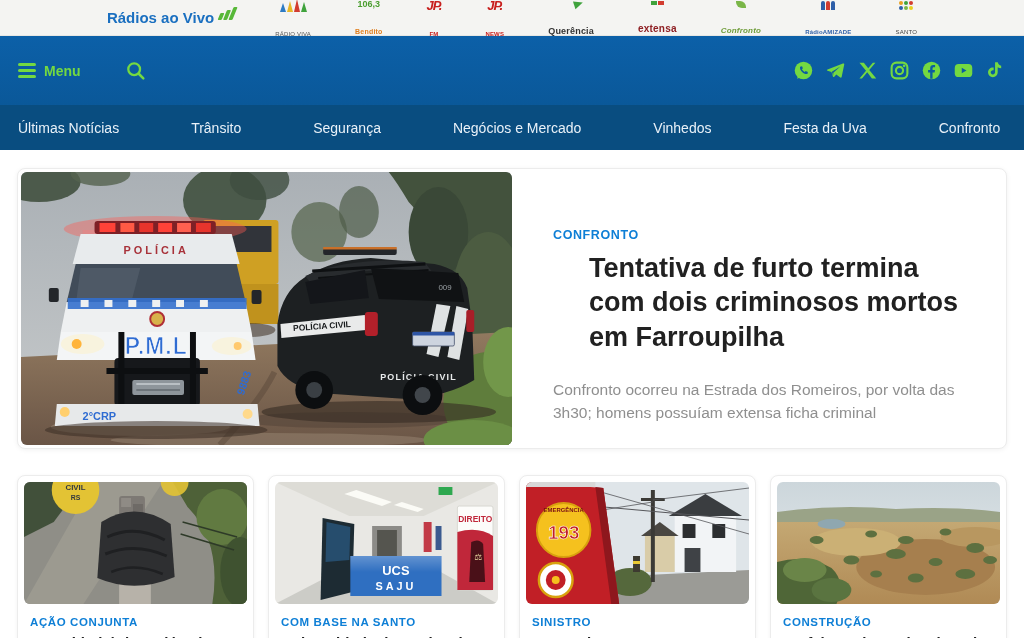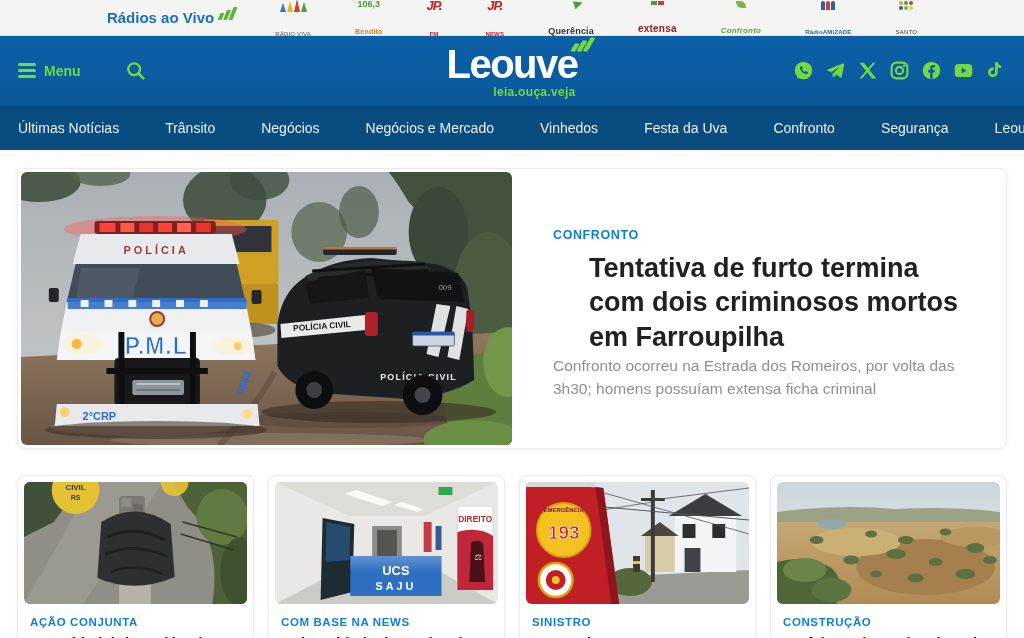--- a/index.html
+++ b/index.html
@@ -76,33 +76,33 @@
   .logo-rays i:nth-child(1){height:8px;margin-top:6px;}
   .logo-rays i:nth-child(2){height:11px;margin-top:3px;}
   .logo-rays i:nth-child(3){height:14px;}
   .logo-tagline{color:var(--green);font-size:12px;font-weight:bold;text-align:right;margin-top:1px;padding-right:2px;letter-spacing:.3px;}
   .social{margin-left:auto;display:flex;align-items:center;gap:11px;}
   .social a{display:flex;}
   .social svg{width:21px;height:21px;}
 
   
   .navbar{height:45px;background:var(--blue-nav);display:flex;align-items:center;
-    padding:12px 18px;gap:46px;}
+    padding:12px 18px;gap:72px;}
   .navbar .item{color:#e9f1f8;font-size:14px;white-space:nowrap;cursor:pointer;}
 
   
   .hero{margin:18px 17px 0;background:#fff;border:1px solid #ececec;border-radius:8px;
     box-shadow:0 1px 5px rgba(0,0,0,.06);display:flex;overflow:hidden;}
   .hero-img{width:497px;flex:0 0 497px;padding:3px;cursor:pointer;}
   .hero-img svg{display:block;width:100%;height:273px;border-radius:6px;}
   .hero-body{flex:1;padding:56px 30px 0 38px;}
   .cat{color:var(--cat-blue);font-size:12.5px;font-weight:bold;letter-spacing:.6px;}
   .hero-title{margin-top:8px;font-size:27px;font-weight:bold;color:var(--title-dark);
     line-height:1.27;max-width:405px;cursor:pointer;margin-left:36px;}
-  .hero-sub{margin-top:0;font-size:15.5px;color:var(--sub-gray);line-height:1.5;max-width:450px;}
+  .hero-sub{margin-top:24px;font-size:15.5px;color:var(--sub-gray);line-height:1.5;max-width:450px;}
 
   
   .cards{margin:26px 17px 0;display:grid;grid-template-columns:repeat(4,1fr);gap:14px;}
   .card{background:#fff;border:1px solid #ececec;border-radius:8px;box-shadow:0 1px 4px rgba(0,0,0,.05);
     padding:6px;}
   .card svg{display:block;width:100%;height:122px;border-radius:6px;cursor:pointer;}
   .card .cat{display:block;margin:12px 6px 0;font-size:11.5px;}
   .card-title{margin:6px 6px 0;font-size:15px;font-weight:bold;color:var(--title-dark);line-height:1.25;cursor:pointer;}
 
   text{font-family:"Liberation Sans","DejaVu Sans",sans-serif;}
@@ -197,31 +197,20 @@
       </span>
     <span class="lbl">Menu</span>
   </div>
   <div class="search-btn">
     <svg width="22" height="22" viewBox="0 0 24 24">
       <circle cx="10" cy="10" r="6.4" fill="none" stroke="#74d941" stroke-width="2.5"></circle>
       <line x1="15" y1="15" x2="20" y2="20" stroke="#74d941" stroke-width="2.7" stroke-linecap="round"></line>
     </svg>
   </div>
 
-  <a class="logo">
-    <span class="logo-row">
-      <span class="logo-text">Leouve</span>
-      <span class="logo-rays">
-          <i></i>
-          <i></i>
-          <i></i>
-        </span>
-    </span>
-    <div class="logo-tagline">leia.ouça.veja</div>
-  </a>
 
   <div class="social">
     <a>
         <svg viewBox="0 0 24 24">
       <circle cx="12" cy="12" r="10" fill="#74d941"></circle>
       <path fill="#0b5ca1" d="M8.1 7.6c-.5 2 .5 4.3 2.3 6.1 1.8 1.8 4.1 2.8 6.1 2.3l.5-2.3-2.5-1-1.1 1.1c-1.1-.5-2.7-2.1-3.2-3.2l1.1-1.1-1-2.5z"></path>
       <path fill="#74d941" d="M4.6 21.4l1.5-4.2 2.9 2.5z"></path>
     </svg>
       </a>
     <a>
@@ -257,21 +246,21 @@
         <svg viewBox="0 0 24 24">
       <path fill="#74d941" d="M14.6 2.5c.4 2.1 1.8 3.7 3.9 4v3c-1.5 0-2.9-.5-4-1.3v5.9c0 3.1-2.5 5.5-5.5 5.5S3.5 17.2 3.5 14.1 6 8.6 9 8.6c.3 0 .6 0 .9.1v3.1c-.3-.1-.6-.2-.9-.2-1.4 0-2.5 1.1-2.5 2.5S7.6 16.6 9 16.6s2.5-1.1 2.5-2.5V2.5h3.1z"></path>
     </svg>
       </a>
   </div>
 </div>
 
 <nav class="navbar">
   <span class="item">Últimas Notícias</span>
   <span class="item">Trânsito</span>
-  <span class="item">Negócios</span>
+  <span class="item">Segurança</span>
   <span class="item">Negócios e Mercado</span>
   <span class="item">Vinhedos</span>
   <span class="item">Festa da Uva</span>
   <span class="item">Confronto</span>
   <span class="item">Segurança</span>
   <span class="item">Leouvetech</span>
 
 </nav>
 
 <main>
@@ -446,21 +435,21 @@
       <rect x="76" y="74" width="92" height="40" fill="#2f6fc1"></rect>
       <rect x="76" y="74" width="92" height="40" fill="url(#deskshine)"></rect>
       <text x="122" y="93" font-size="13" font-weight="bold" fill="#ffffff" text-anchor="middle">UCS</text>
       <text x="122" y="108" font-size="11" font-weight="bold" fill="#ffffff" text-anchor="middle" letter-spacing="3">SAJU</text>
       <rect x="184" y="24" width="36" height="84" rx="2" fill="#fcfcfa" stroke="#d8d8d2"></rect>
       <text x="202" y="40" font-size="8.5" font-weight="bold" fill="#c0273a" text-anchor="middle">DIREITO</text>
       <path d="M184,50 Q205,44 220,54 L220,108 L184,108 Z" fill="#c0273a"></path>
       <path d="M198,60 Q206,56 210,62 L212,100 L196,100 Z" fill="#4a1018"></path>
       <text x="205" y="78" font-size="9" fill="#e8d8a0" text-anchor="middle">⚖</text>
     </svg>
-    <span class="cat">COM BASE NA NEWS</span>
+    <span class="cat">COM BASE NA SANTO</span>
     <h3 class="card-title">Universidade de Caxias do Sul</h3>
   </article>
 
   <article class="card">
     <svg viewBox="0 0 225 122" preserveAspectRatio="none">
       <rect width="225" height="122" fill="#dfe5e9"></rect>
       <path d="M80,95 L225,88 L225,122 L80,122 Z" fill="#9b9b96"></path>
       <rect x="150" y="32" width="62" height="58" fill="#f2f4f6"></rect>
       <path d="M144,34 L181,12 L218,34 Z" fill="#3a3d40"></path>
       <rect x="158" y="42" width="13" height="14" fill="#2c2e30"></rect>

